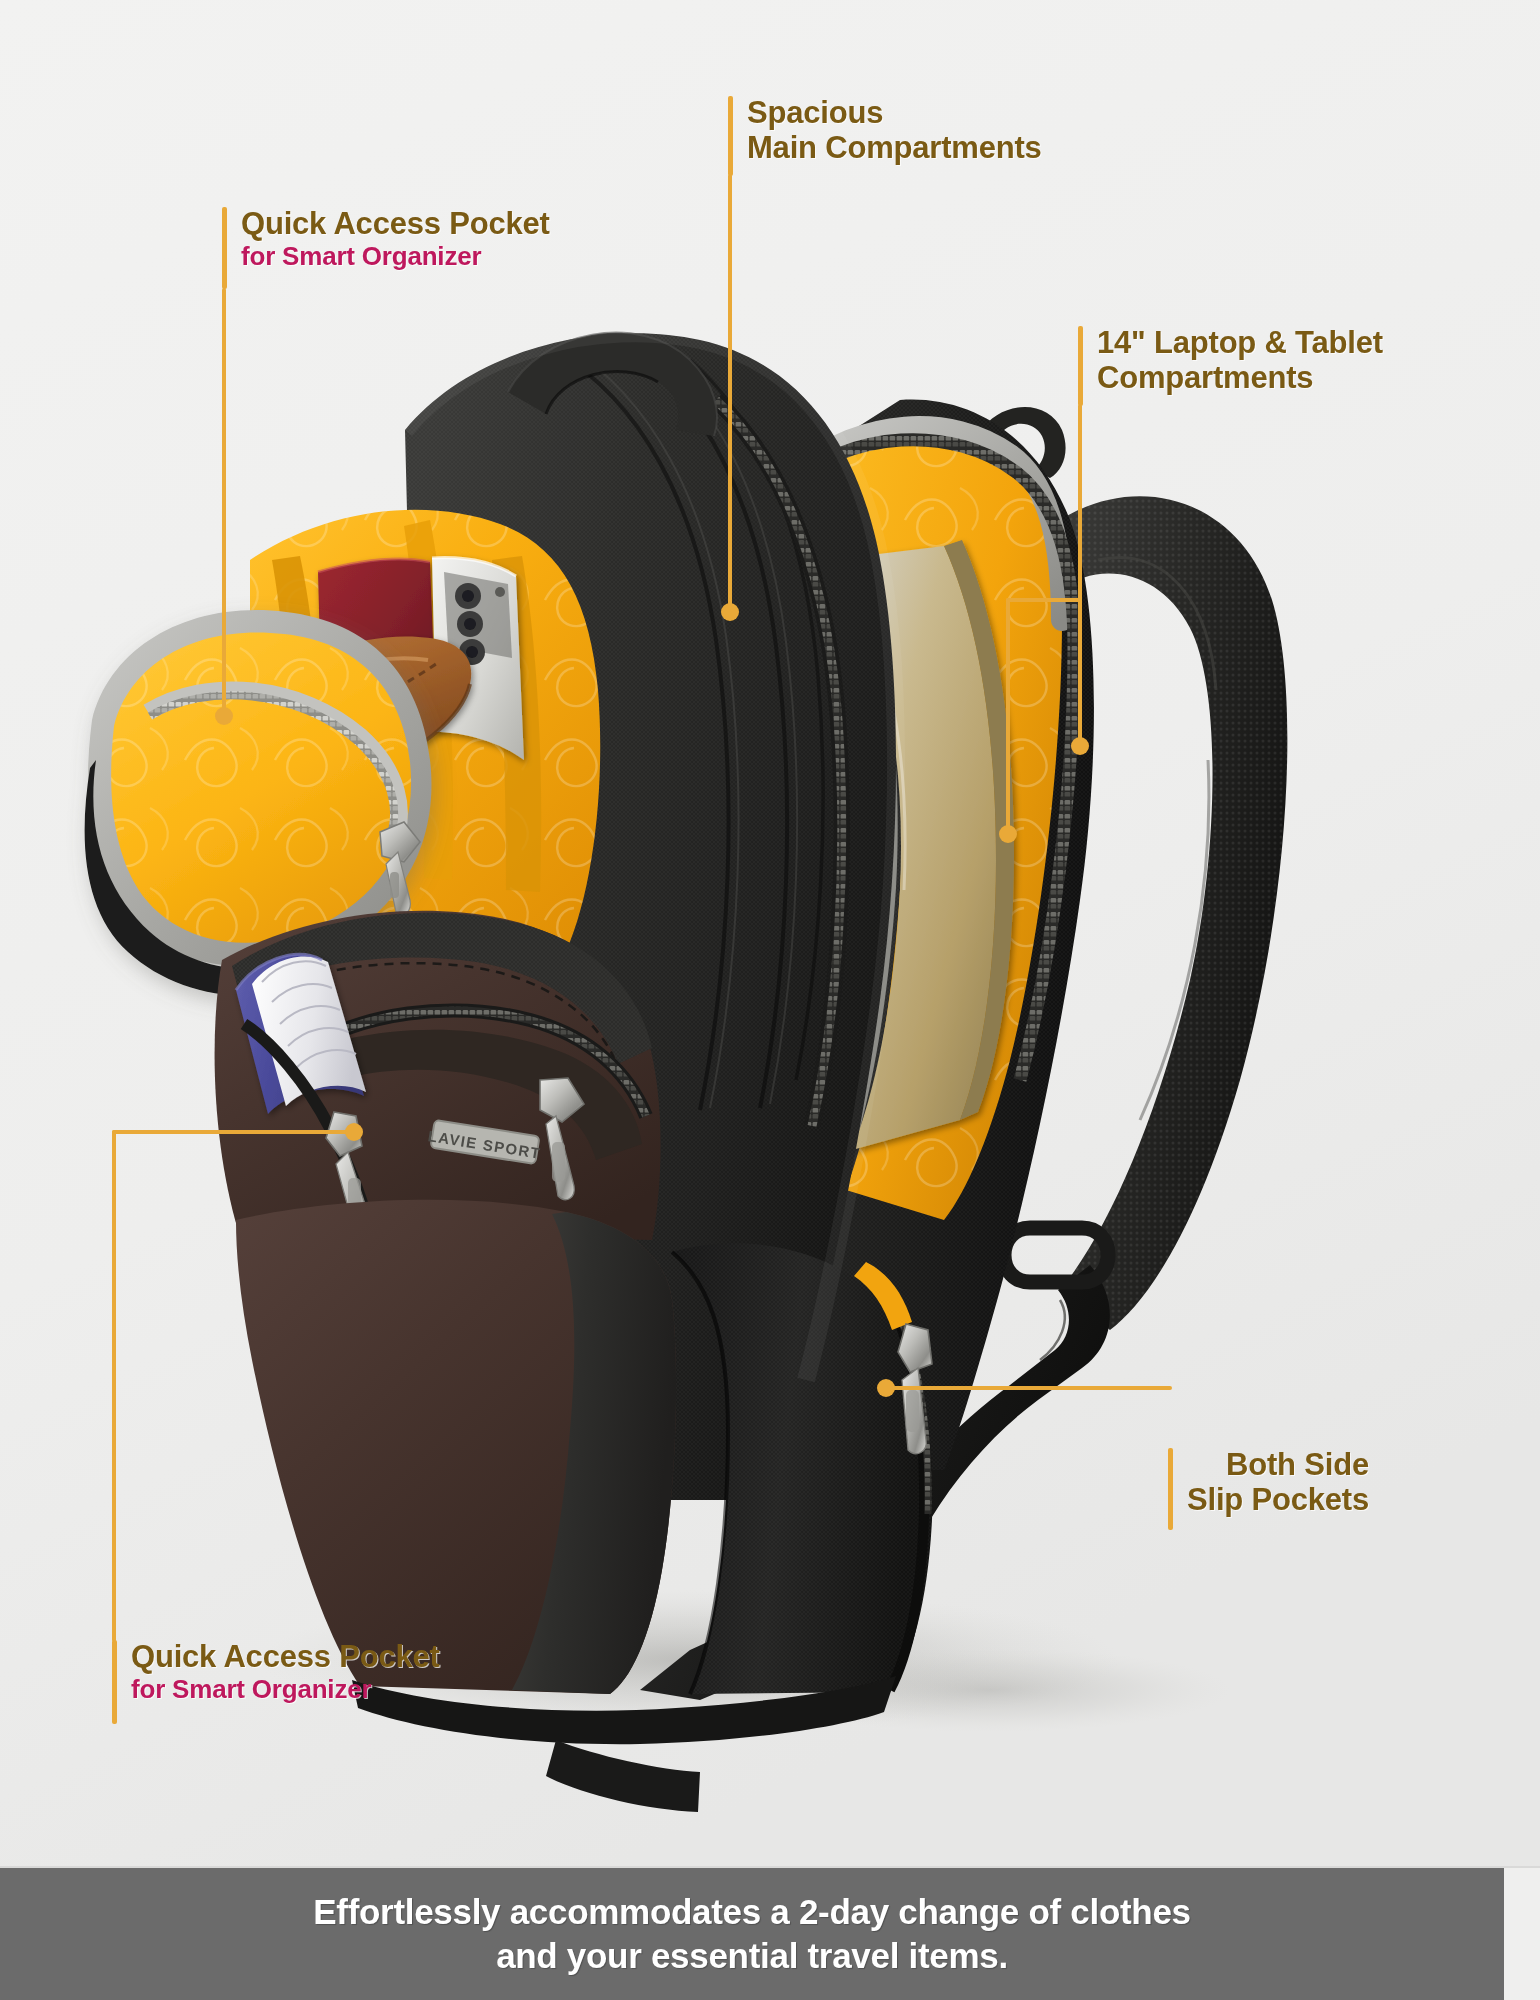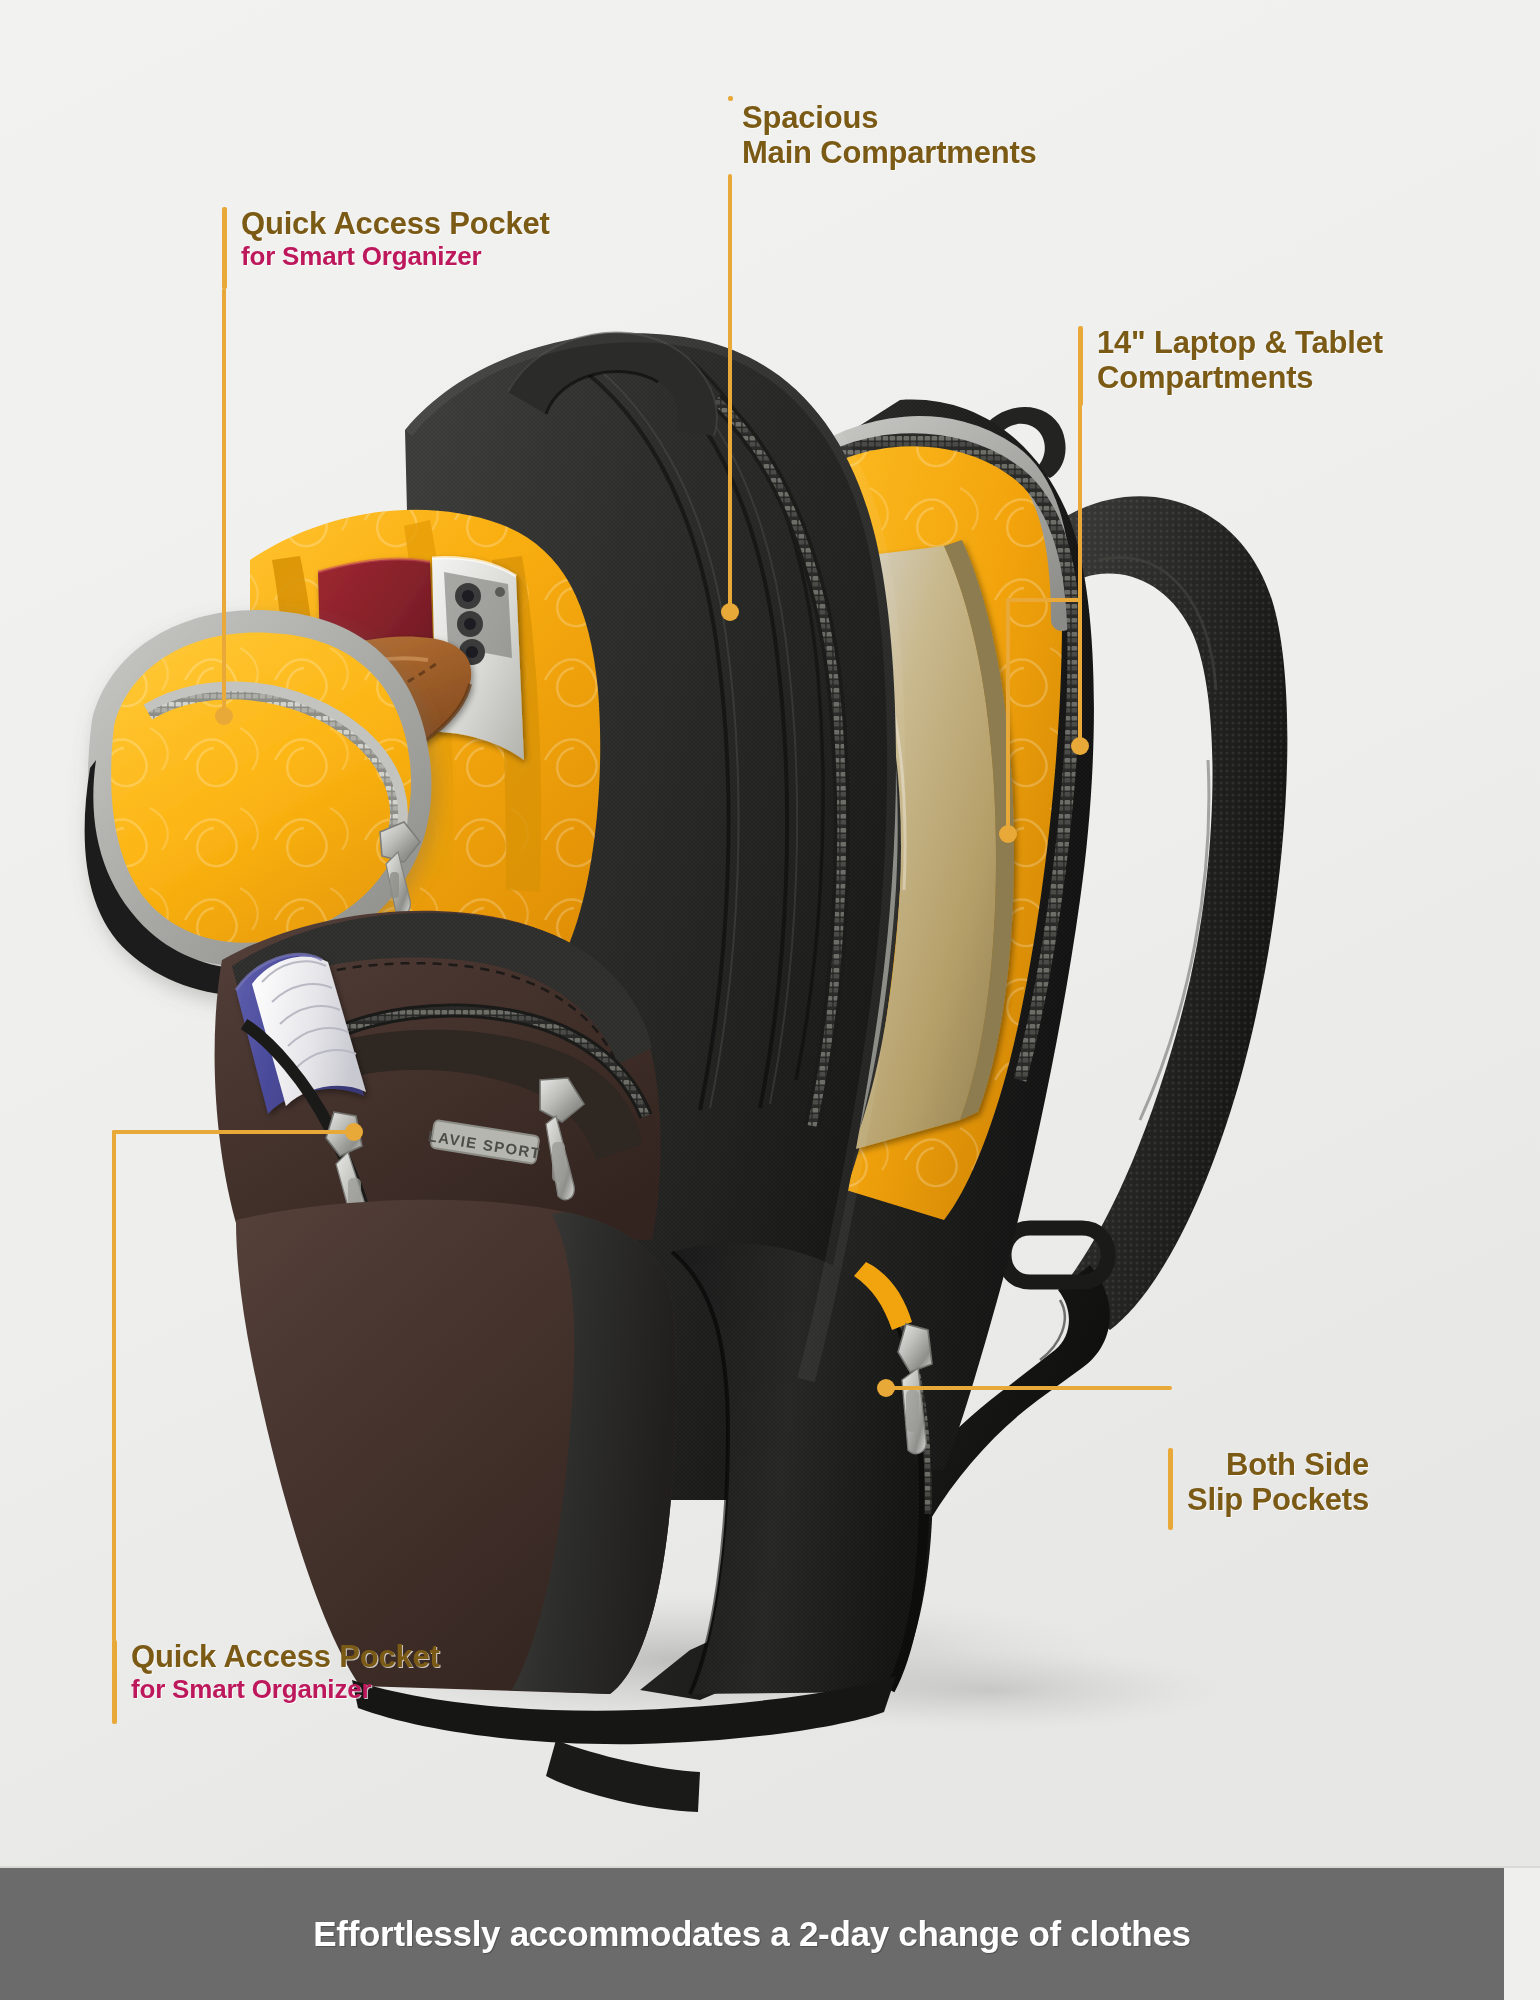--- a/index.html
+++ b/index.html
@@ -27,21 +27,21 @@
     letter-spacing:-0.2px;line-height:1.12;white-space:nowrap;
     text-shadow:1px 1px 0 rgba(255,255,255,.75);
   }
   .callout .l2{
     font-size:26px;font-weight:bold;color:#be185d;
     letter-spacing:-0.2px;line-height:1.15;white-space:nowrap;
     text-shadow:1px 1px 0 rgba(255,255,255,.75);
   }
 
   
-  #c-spacious{left:728px;top:96px;height:80px;flex-direction:column;}
+  #c-spacious{left:728px;top:96px;height:80px;}
   #c-quick-top{left:222px;top:207px;height:82px;}
   #c-laptop{left:1078px;top:326px;height:80px;}
   #c-slip{left:1168px;top:1448px;height:82px;text-align:right;}
   #c-quick-bottom{left:112px;top:1640px;height:84px;}
 
   
   #leaders{position:absolute;left:0;top:0;width:1540px;height:1868px;pointer-events:none;}
 
   
   #caption{
@@ -511,15 +511,16 @@
     <div class="txt">
       <div class="l1">Quick Access Pocket</div>
       <div class="l2">for Smart Organizer</div>
     </div>
   </div>
 
   <div class="hairline"></div>
 
   <div id="caption">
     <div class="cap-line">Effortlessly accommodates a 2-day change of clothes</div>
+    <div class="cap-line">and your essential travel items.</div>
   </div>
 
 </div>
 
 </body></html>

